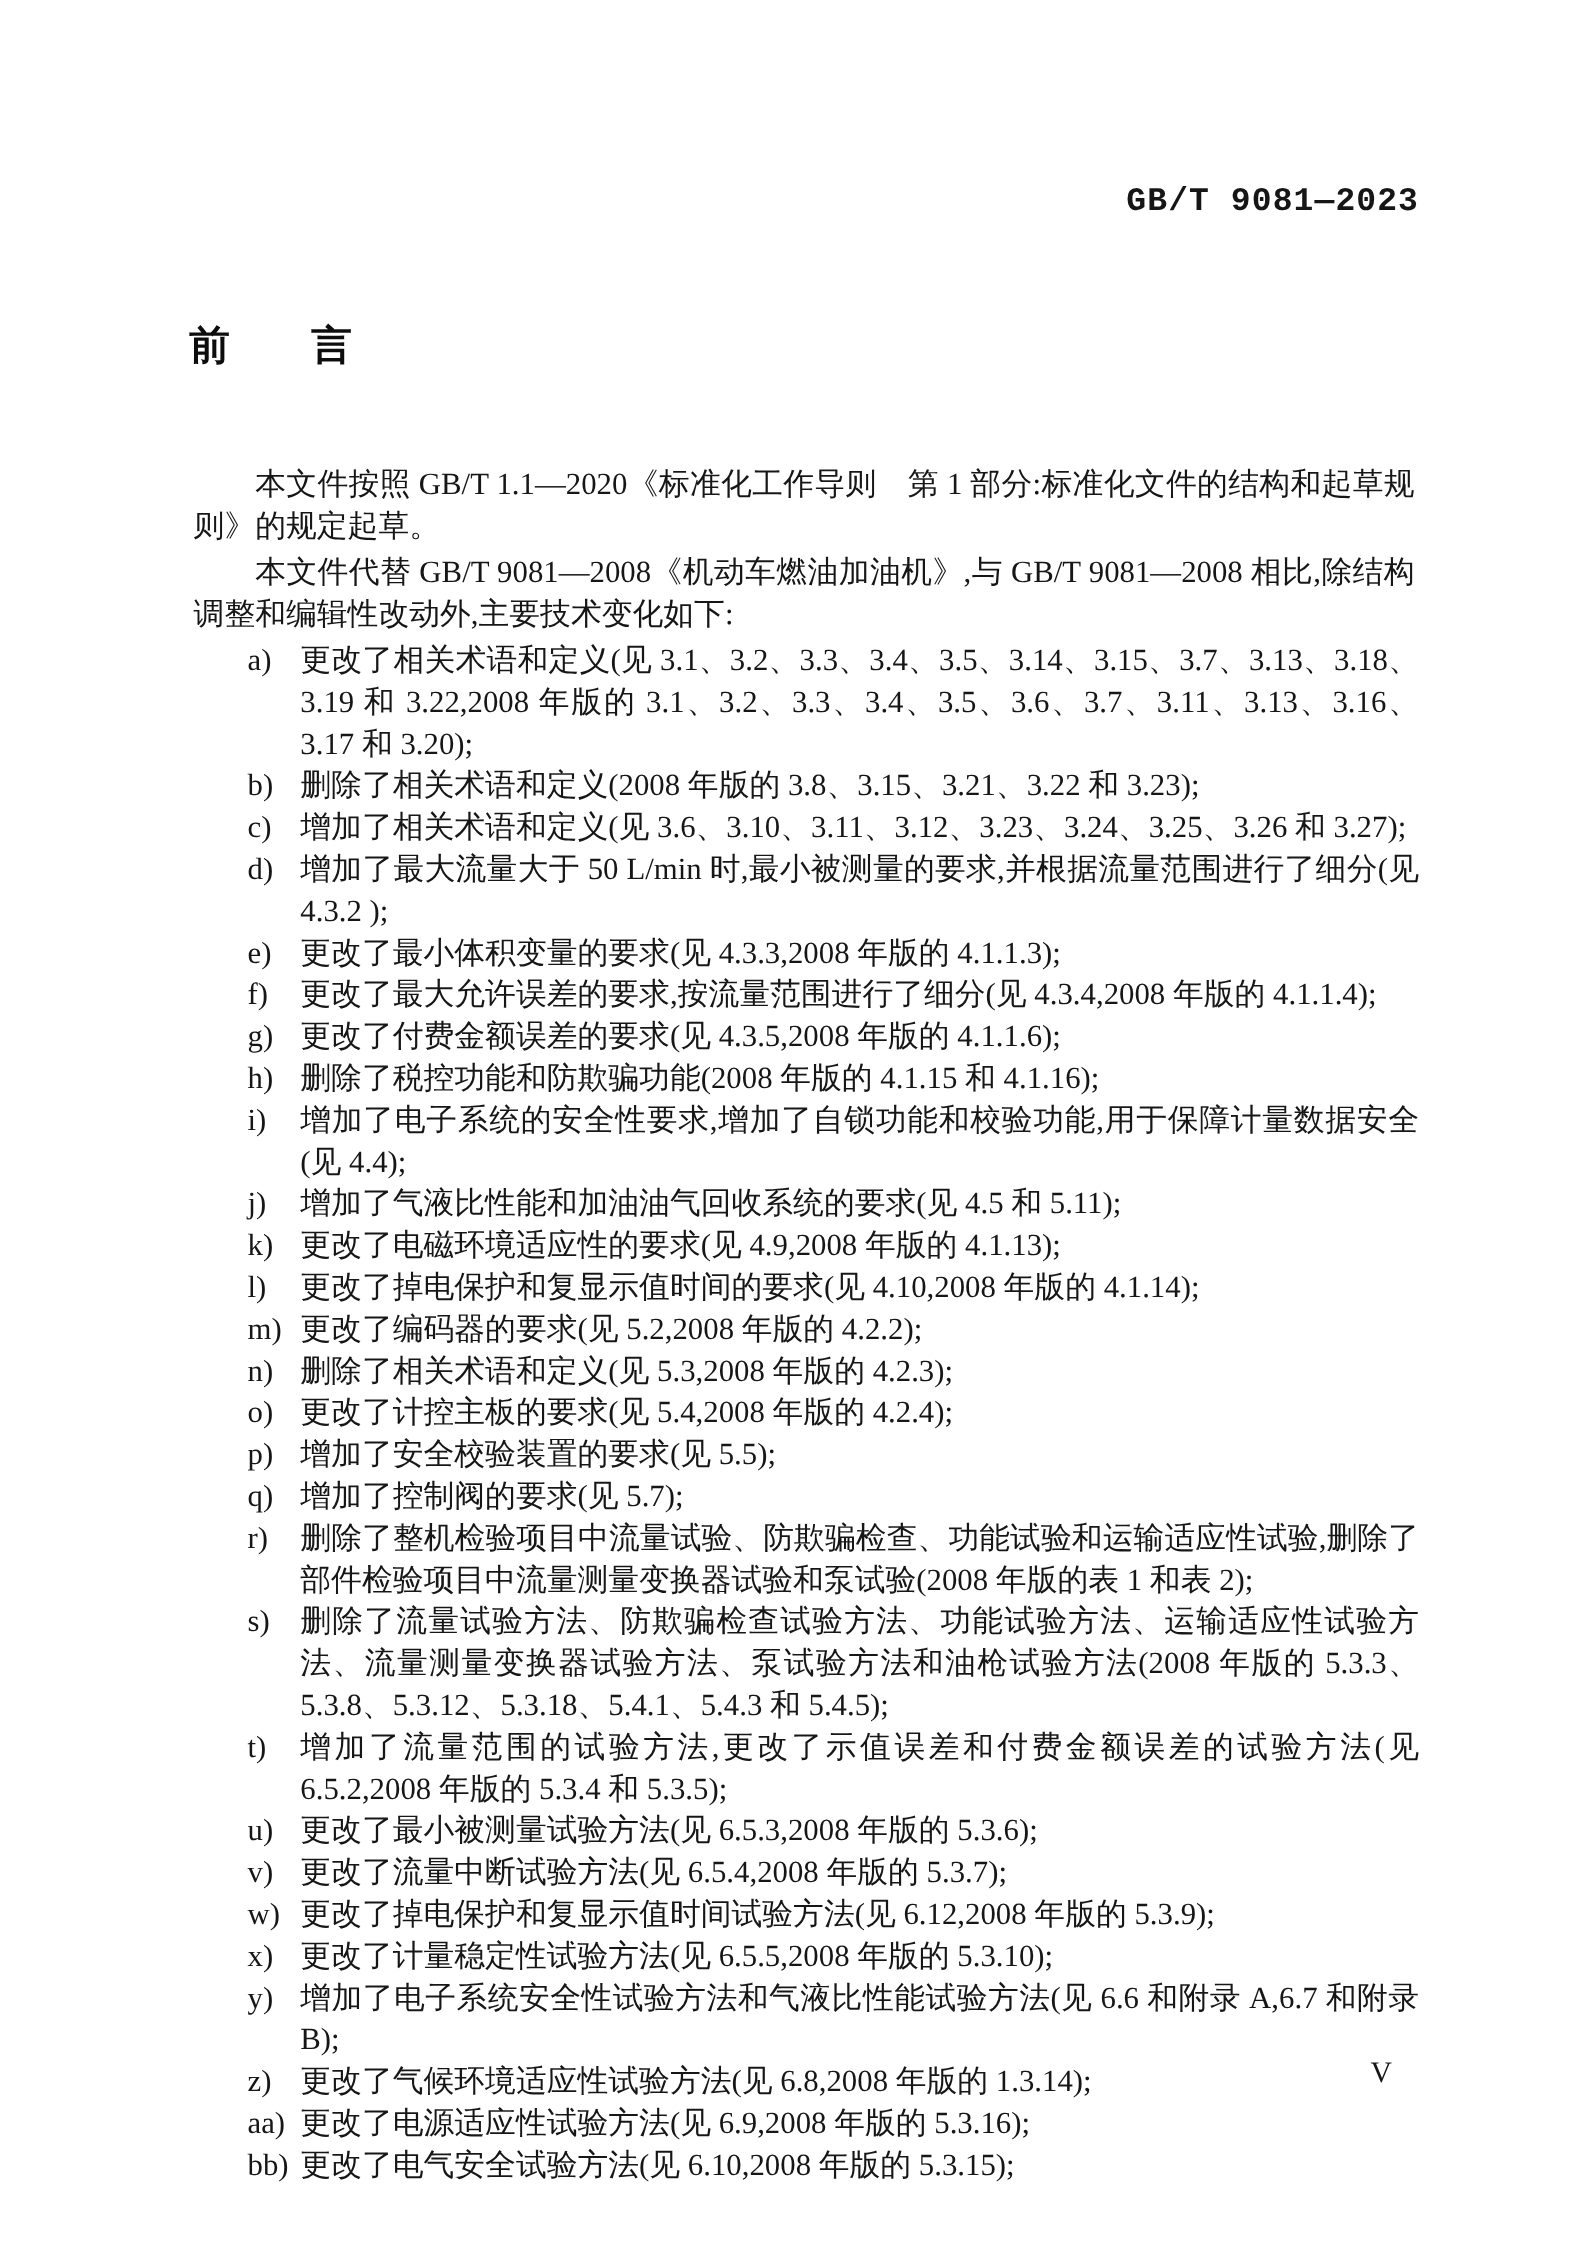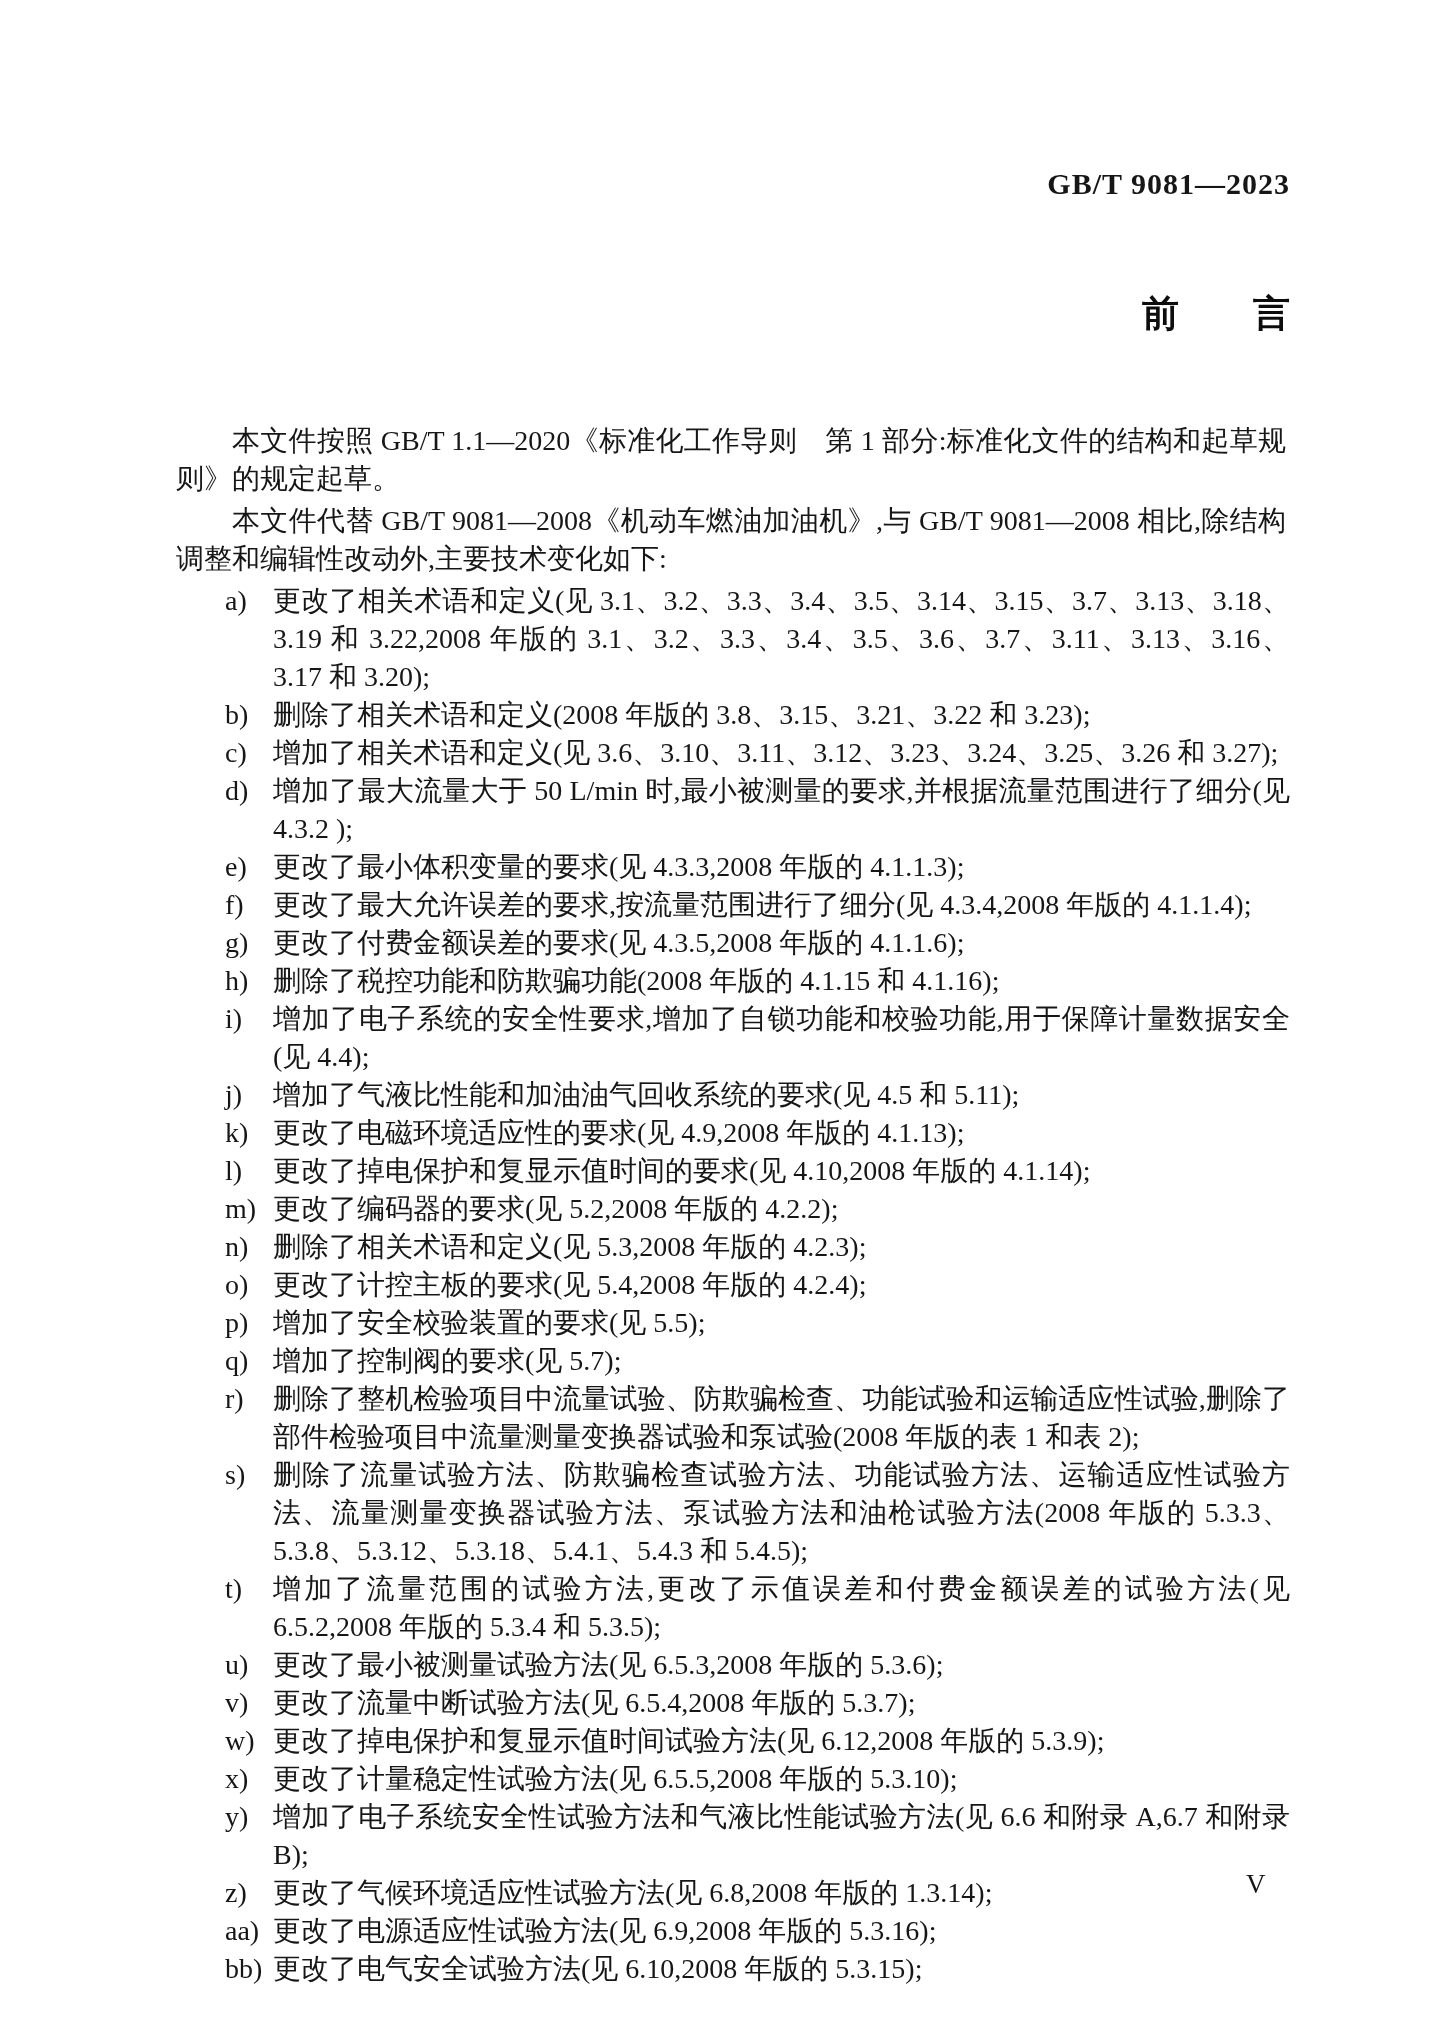--- a/index.html
+++ b/index.html
@@ -15,33 +15,33 @@
     color: #161616;
     font-family: "Liberation Serif", "DejaVu Serif", serif;
     overflow: hidden;
   }
   .std-no {
     position: absolute;
     top: 166px;
     left: 172px;
     width: 1118px;
     text-align: right;
-    font-family: Liberation Serif, serif;
+    font-family: Liberation Mono, monospace;
     font-weight: bold;
     font-size: 30px;
     line-height: 36px;
     letter-spacing: 1px;
   }
   .doc-title {
     position: absolute;
     top: 291px;
     left: 172px;
     width: 1118px;
     margin: 0;
-    text-align: right;
+    text-align: left;
     font-family: "Liberation Sans", "DejaVu Sans", sans-serif;
     font-weight: bold;
     font-size: 37px;
     line-height: 46px;
     color: #0d0d0d;
   }
   .body-text {
     position: absolute;
     top: 418px;
     left: 172px;

